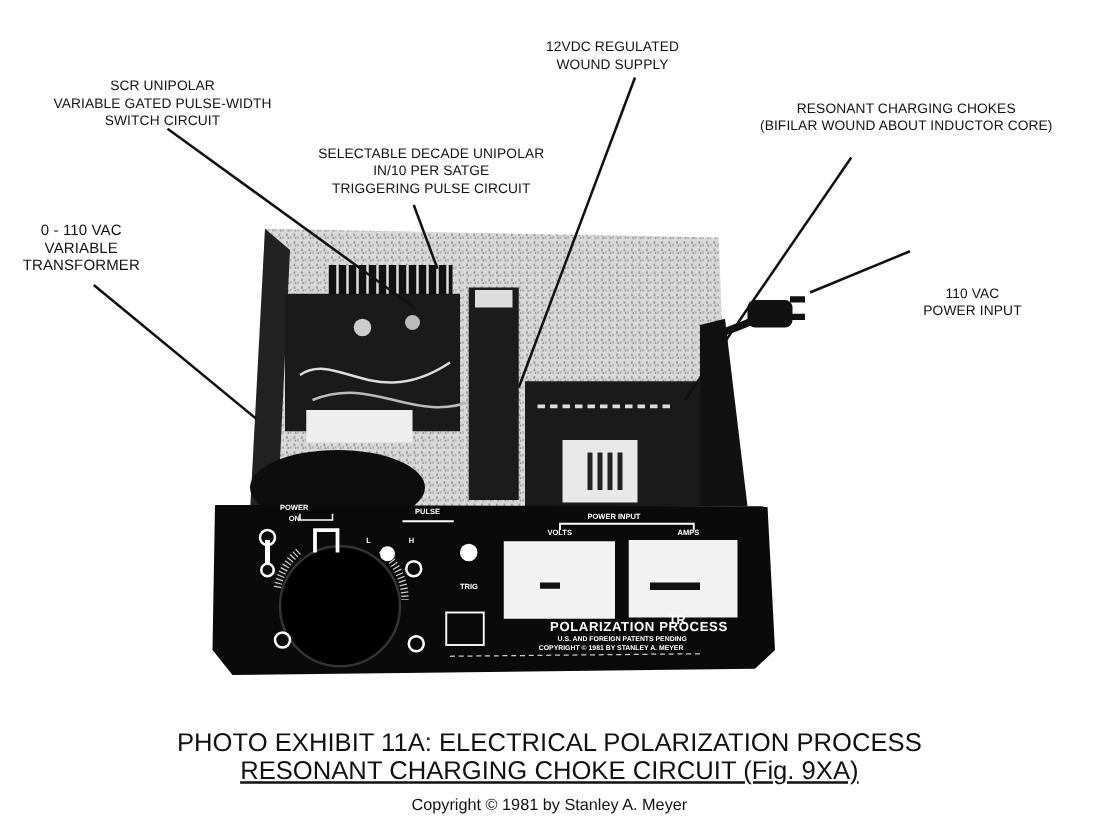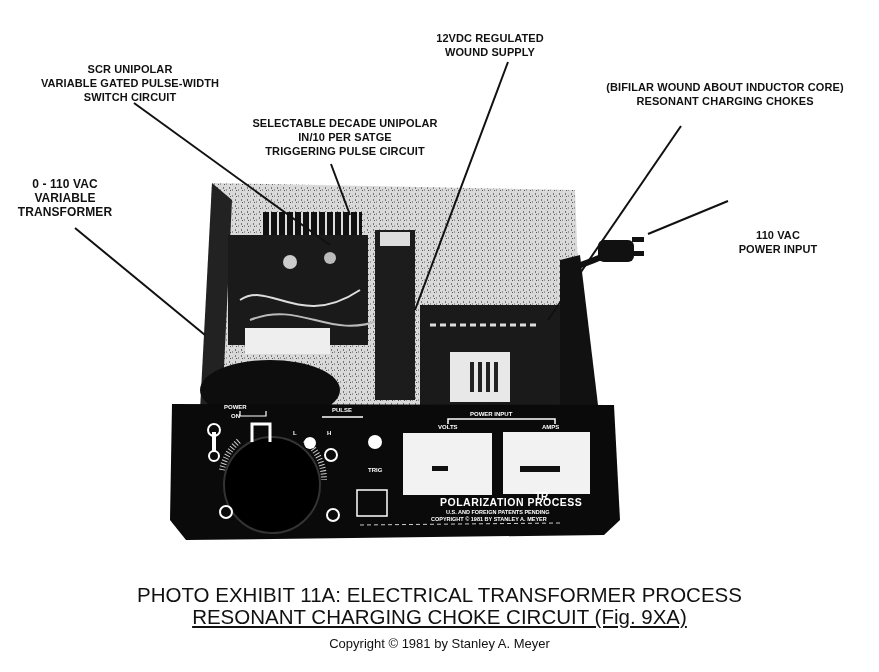--- a/index.html
+++ b/index.html
@@ -1,19 +1,19 @@
 <!DOCTYPE html>
 <html><head>
   <meta charset="utf-8">
   <style>
     html, body { margin: 0; padding: 0; background: #ffffff; }
     body { width: 879px; height: 672px; position: relative; overflow: hidden;
            font-family: "Liberation Sans", sans-serif; color: #111; }
     .label { position: absolute; text-align: center; font-size: 11px; line-height: 14px;
-             font-weight: bold; letter-spacing: 0.1px; white-space: nowrap; }
+             font-weight: normal; letter-spacing: 0.1px; white-space: nowrap; }
     .label span { display: block; }
     svg.callouts { position: absolute; left: 0; top: 0; width: 879px; height: 672px; }
     
     .photo { position: absolute; left: 0; top: 0; width: 879px; height: 672px; }
     .caption { position: absolute; left: 0; width: 879px; text-align: center; }
     .cap1 { top: 584px; font-size: 20.5px; line-height: 22px; }
     .cap2 { top: 606px; font-size: 20.5px; line-height: 22px; text-decoration: underline; }
     .cap3 { top: 636px; font-size: 13px; line-height: 16px; }
     .panel-text { position: absolute; color: #fff; font-weight: bold; white-space: nowrap; }
   </style>
@@ -140,28 +140,28 @@
 <div class="label" style="left:240px;top:116px;width:210px;">
   <span>SELECTABLE DECADE UNIPOLAR</span>
   <span>IN/10 PER SATGE</span>
   <span>TRIGGERING PULSE CIRCUIT</span>
 </div>
 <div class="label" style="left:425px;top:31px;width:130px;">
   <span>12VDC REGULATED</span>
   <span>WOUND SUPPLY</span>
 </div>
 <div class="label" style="left:595px;top:80px;width:260px;">
+  <span>RESONANT CHARGING CHOKES</span>
   <span>(BIFILAR WOUND ABOUT INDUCTOR CORE)</span>
-  <span>RESONANT CHARGING CHOKES</span>
 </div>
 <div class="label" style="left:10px;top:177px;width:110px;font-size:12px;line-height:14px;">
   <span>0 - 110 VAC</span>
   <span>VARIABLE</span>
   <span>TRANSFORMER</span>
 </div>
 <div class="label" style="left:728px;top:188px;width:100px;margin-top:40px;">
   <span>110 VAC</span>
   <span>POWER INPUT</span>
 </div>
 
-<div class="caption cap1">PHOTO EXHIBIT 11A: ELECTRICAL TRANSFORMER PROCESS</div>
+<div class="caption cap1">PHOTO EXHIBIT 11A: ELECTRICAL POLARIZATION PROCESS</div>
 <div class="caption cap2">RESONANT CHARGING CHOKE CIRCUIT (Fig. 9XA)</div>
 <div class="caption cap3">Copyright © 1981 by Stanley A. Meyer</div>
 
 </body></html>

